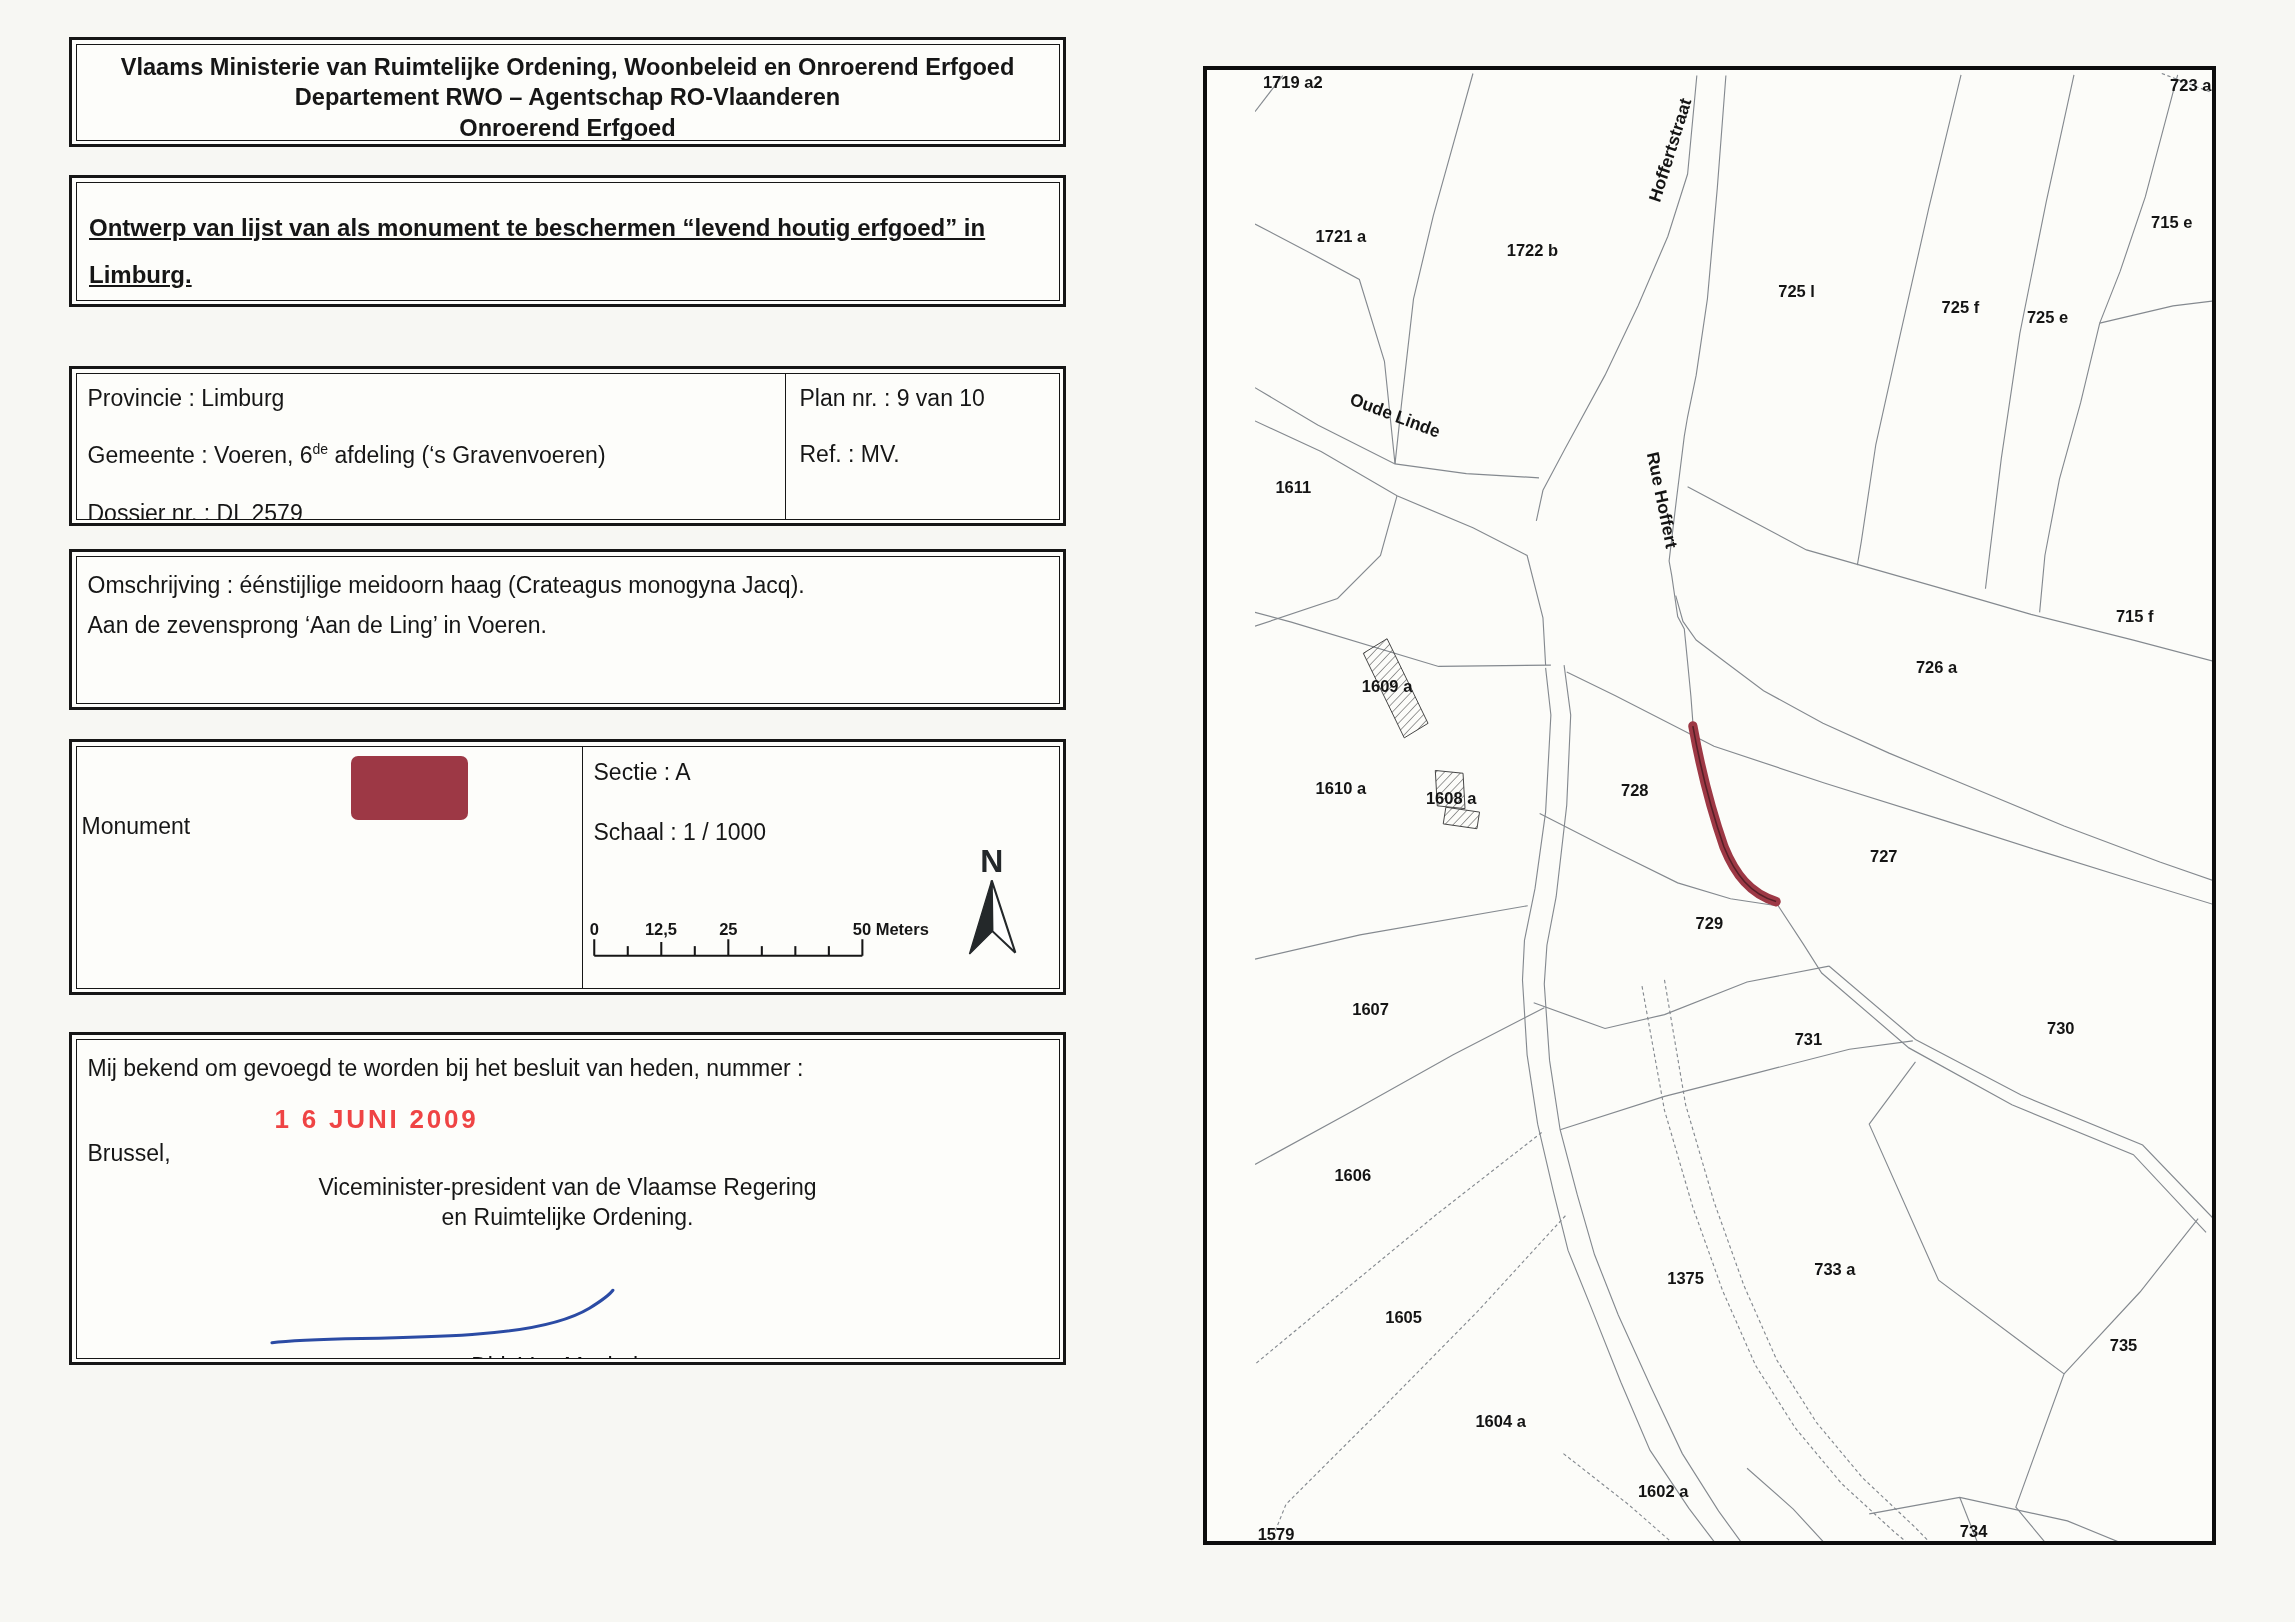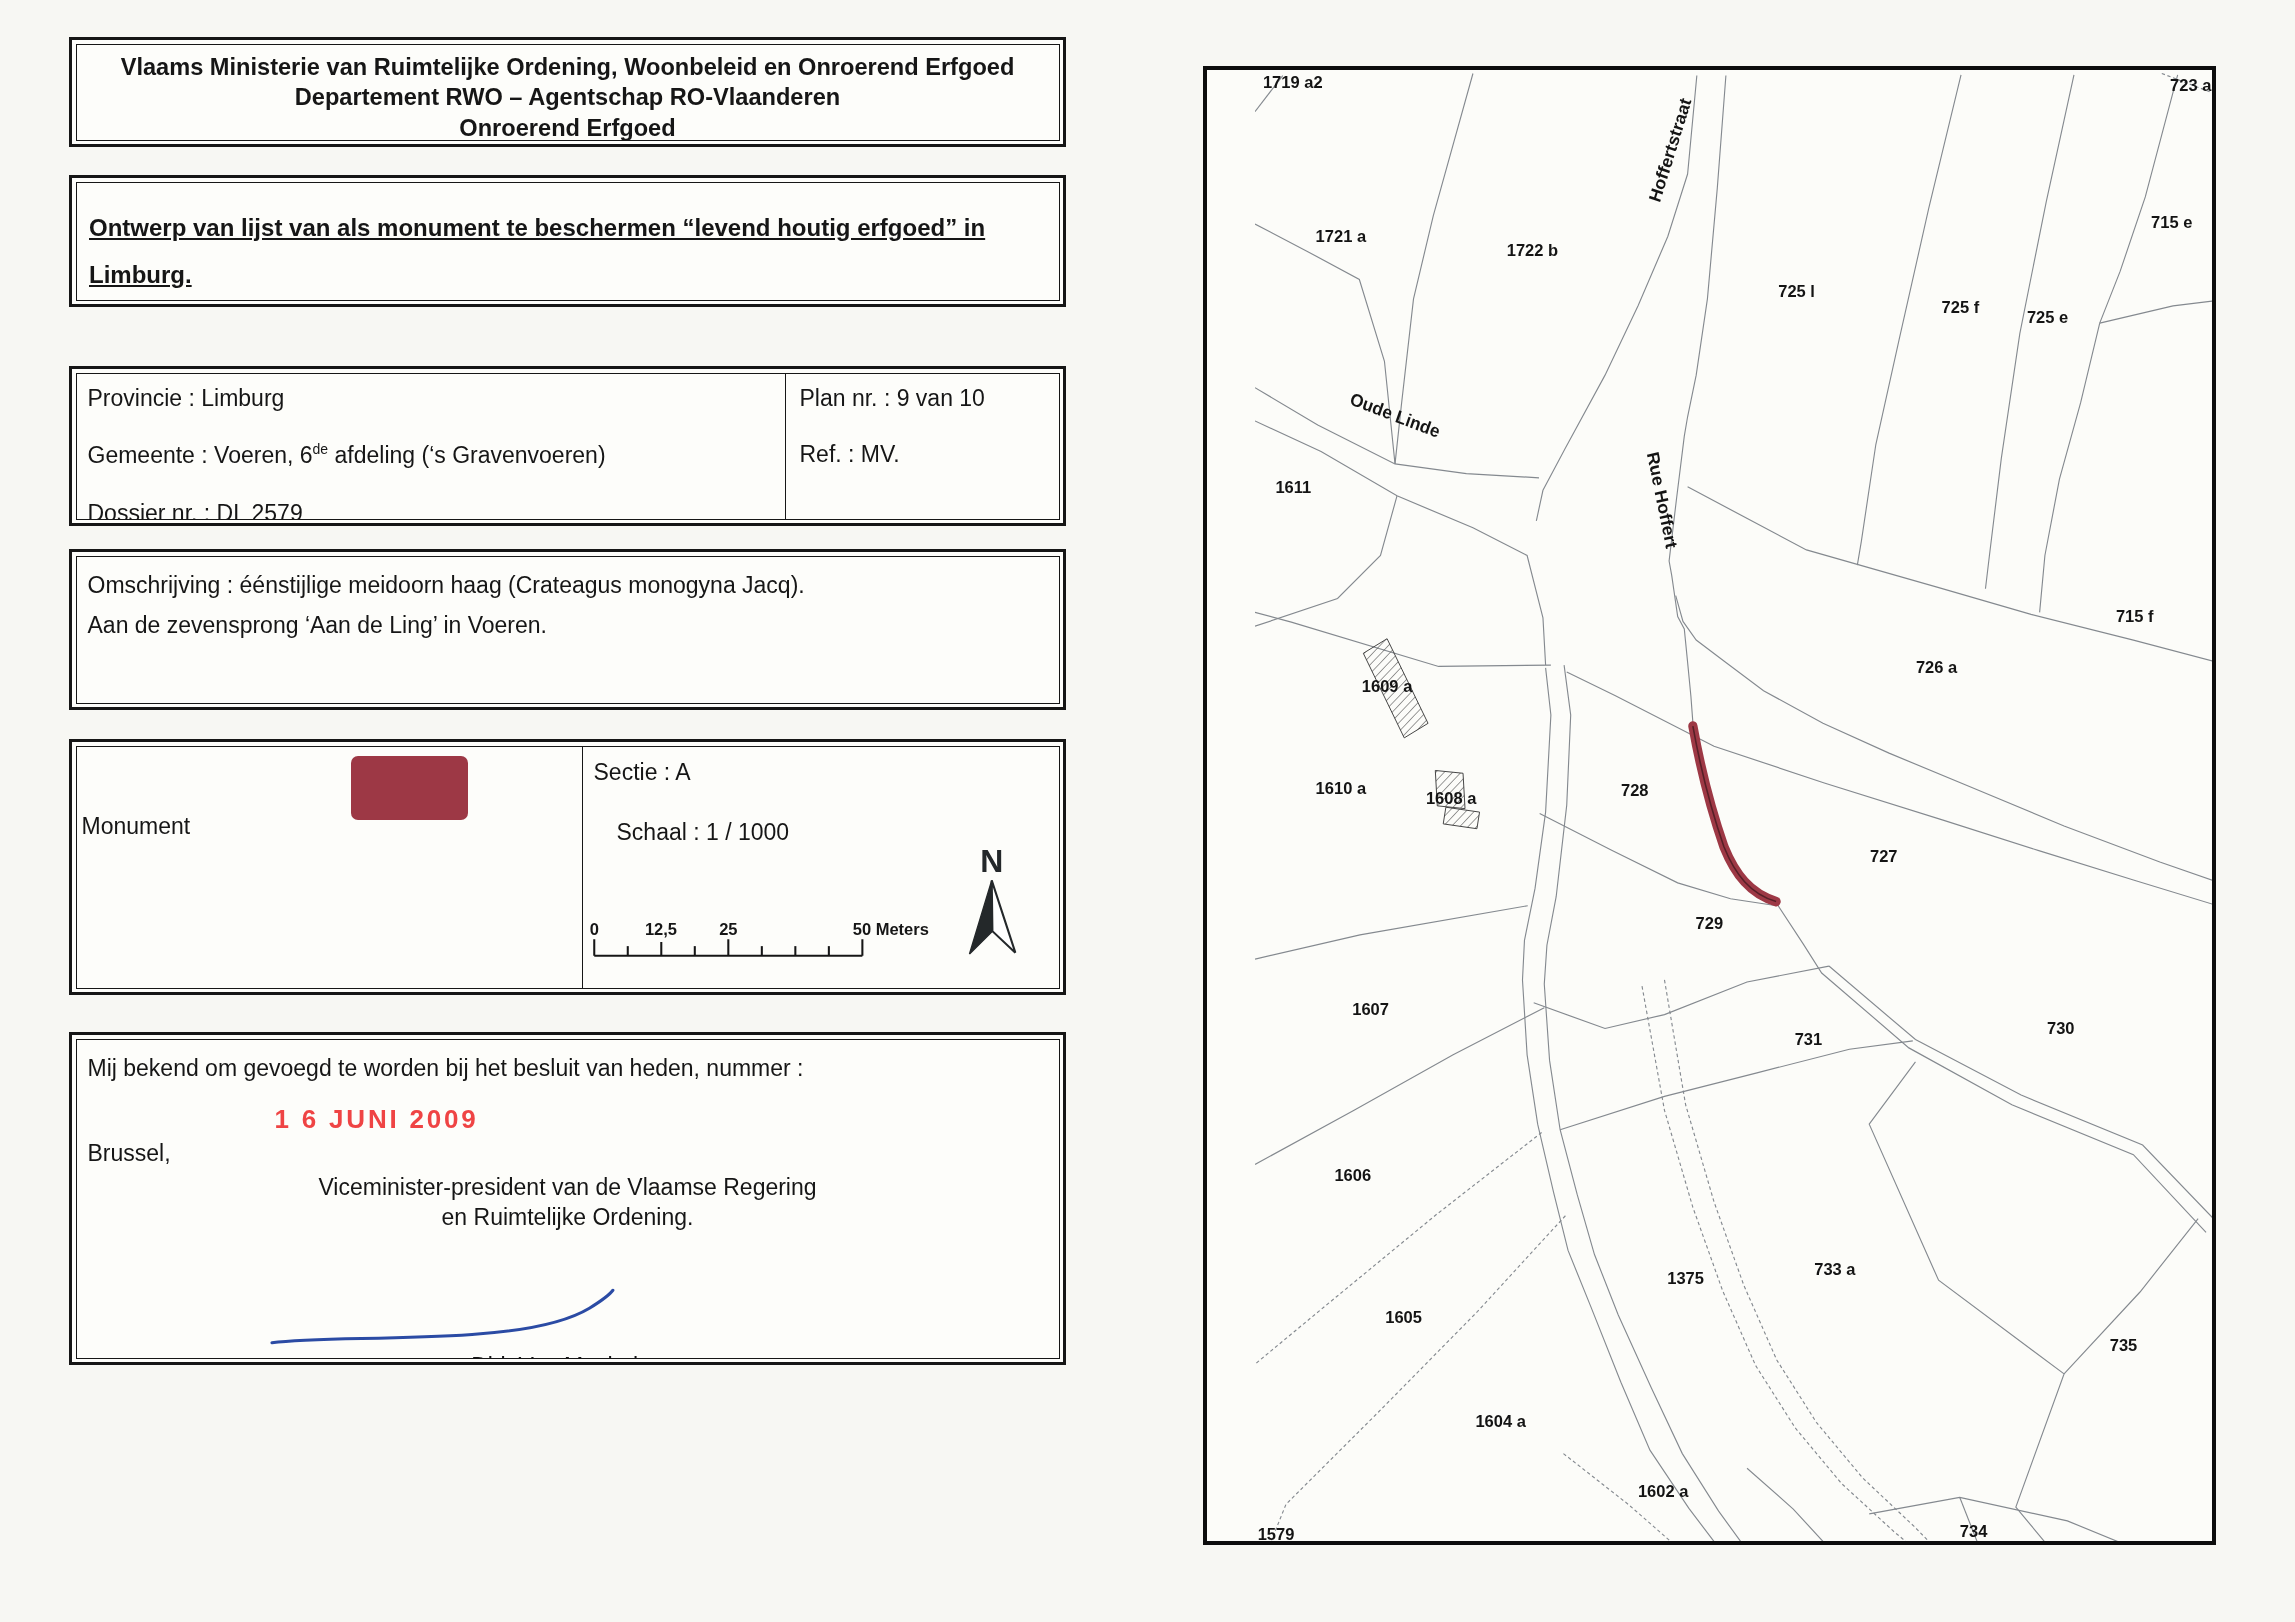--- a/index.html
+++ b/index.html
@@ -62,21 +62,21 @@
     <div class="txt" style="left:11px;top:55px;">Aan de zevensprong ‘Aan de Ling’ in Voeren.</div>
   </div>
 </div>
 
 <div class="docbox" style="left:69px;top:739px;width:997px;height:256px;">
   <div class="inner">
     <div class="vdiv" style="left:505px;"></div>
     <div class="txt" style="left:5px;top:38px;margin-top:28px;">Monument</div>
     <div class="swatch" style="left: 274px; top: 9.7px; width: 117px; height: 64px; background: rgb(157, 56, 69);"></div>
     <div class="txt" style="left:517px;top:12.5px;">Sectie : A</div>
-    <div class="txt" style="left:540px;top:72px;">Schaal : 1 / 1000</div>
+    <div class="txt" style="left:517px;top:72px;">Schaal : 1 / 1000</div>
   </div>
 </div>
 
 <svg class="abs-svg" style="left:586px;top:920px;" width="374" height="44" viewBox="0 0 540 64">
   <g fill="#161616" font-size="24" font-weight="bold">
     <text x="10" y="22" text-anchor="middle">0</text>
     <text x="107" y="22" text-anchor="middle">12,5</text>
     <text x="205" y="22" text-anchor="middle">25</text>
     <text x="386" y="22" text-anchor="start">50 Meters</text>
   </g>

